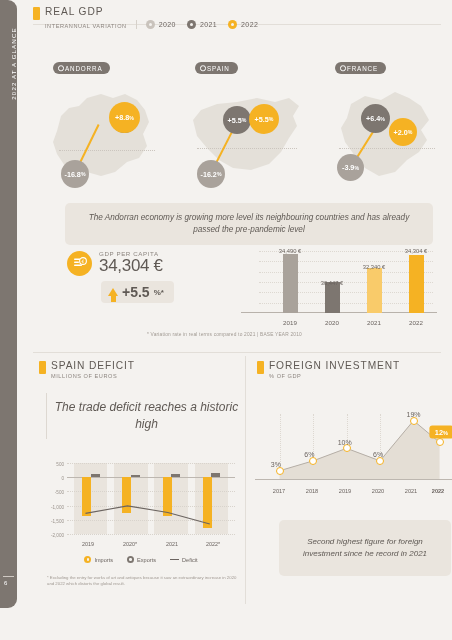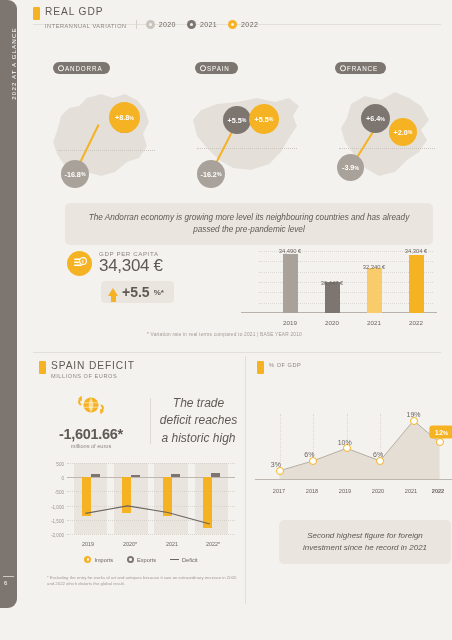--- a/index.html
+++ b/index.html
@@ -202,21 +202,21 @@
   }
   .fi-lbl{position:absolute;font-size:7px;color:#6b6460;transform:translate(-50%,-100%);white-space:nowrap;}
   .fi-chip{
     position:absolute;background:#f5b223;color:#fff;border-radius:3px;
     font-size:7.4px;font-weight:bold;padding:2px 5px;transform:translate(-50%,-50%);
     white-space:nowrap;
   }
   .fi-chip small{font-size:5.6px;}
   .fi-quote{
     position:absolute;left:262px;top:520px;width:152px;
-    background:#eae5de;border-radius:5px;padding:10px 10px;
+    background:#eae5de;border-radius:5px;padding:16px 10px;
     text-align:center;font-style:italic;font-size:8px;line-height:1.5;color:#5f5954;
   }
 </style>
 </head>
 <body>
 
 <div class="page">
 
   <div class="side-tab">
     <div class="side-tab-label">2022 AT A GLANCE</div>
@@ -376,33 +376,20 @@
 
     <div class="trade">
       <div class="sec-head">
         <div class="sec-bar"></div>
         <div>
           <div class="sec-title">SPAIN DEFICIT</div>
           <div class="sec-sub">MILLIONS OF EUROS</div>
         </div>
       </div>
       <div class="td-main">
-        <div class="td-left">
-          <svg width="34" height="26" viewBox="0 0 34 26">
-            <circle cx="17" cy="12" r="7.6" fill="#f5b223"></circle>
-            <path d="M17 4.4 Q12.4 12 17 19.6 Q21.6 12 17 4.4" fill="#fff" opacity=".55"></path>
-            <path d="M9.6 9.8 H24.4 M9.6 14.2 H24.4" stroke="#fff" stroke-width=".9" opacity=".6"></path>
-            <path d="M7 6 q-4 3 0 6" stroke="#f5b223" stroke-width="2" fill="none"></path>
-            <path d="M7.5 2.5 L4 6 L8 8 Z" fill="#f5b223"></path>
-            <path d="M27 18 q4 -3 0 -6" stroke="#f5b223" stroke-width="2" fill="none"></path>
-            <path d="M26.5 21.5 L30 18 L26 16 Z" fill="#f5b223"></path>
-          </svg>
-          <div class="td-val">-1,601.66*</div>
-          <div class="td-unit">millions of euros</div>
-        </div>
         <div class="td-sep"></div>
         <div class="td-quote">The trade deficit reaches a historic high</div>
       </div>
     </div>
 
     <div class="tchart">
       <div class="tc-plot">
         <div class="tc-band" style="left:4%;width:20%;"></div>
         <div class="tc-band" style="left:28%;width:20%;"></div>
         <div class="tc-band" style="left:52%;width:20%;"></div>
@@ -463,20 +450,21 @@
         <span class="tl-label">Deficit</span>
       </div>
     </div>
 
     <div class="tnote">* Excluding the entry for works of art and antiques because it saw an extraordinary increase in 2020 and 2022 which distorts the global result.</div>
 
     <div class="fi">
       <div class="sec-head">
         <div class="sec-bar"></div>
         <div>
+          <div class="sec-title">FOREIGN INVESTMENT</div>
           <div class="sec-sub">% OF GDP</div>
         </div>
       </div>
     </div>
 
     <div class="fichart">
       <div class="fi-plot">
         <div class="fi-vline" style="left:10%"></div>
         <div class="fi-vline" style="left:28%"></div>
         <div class="fi-vline" style="left:46%"></div>

